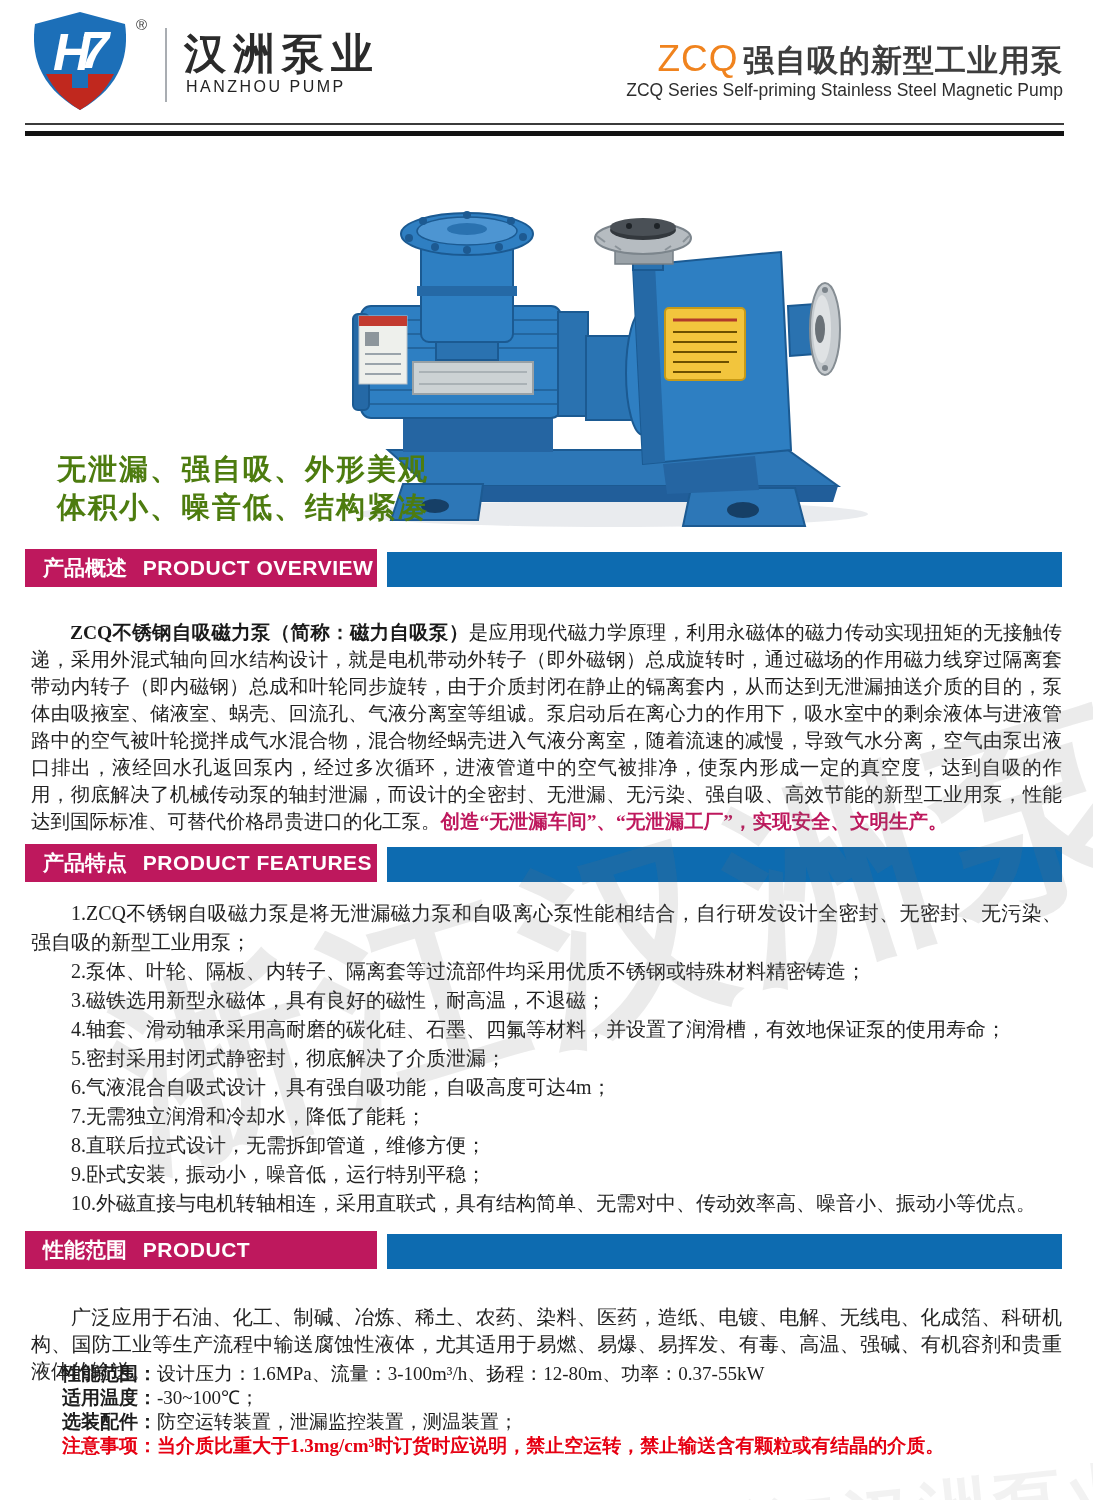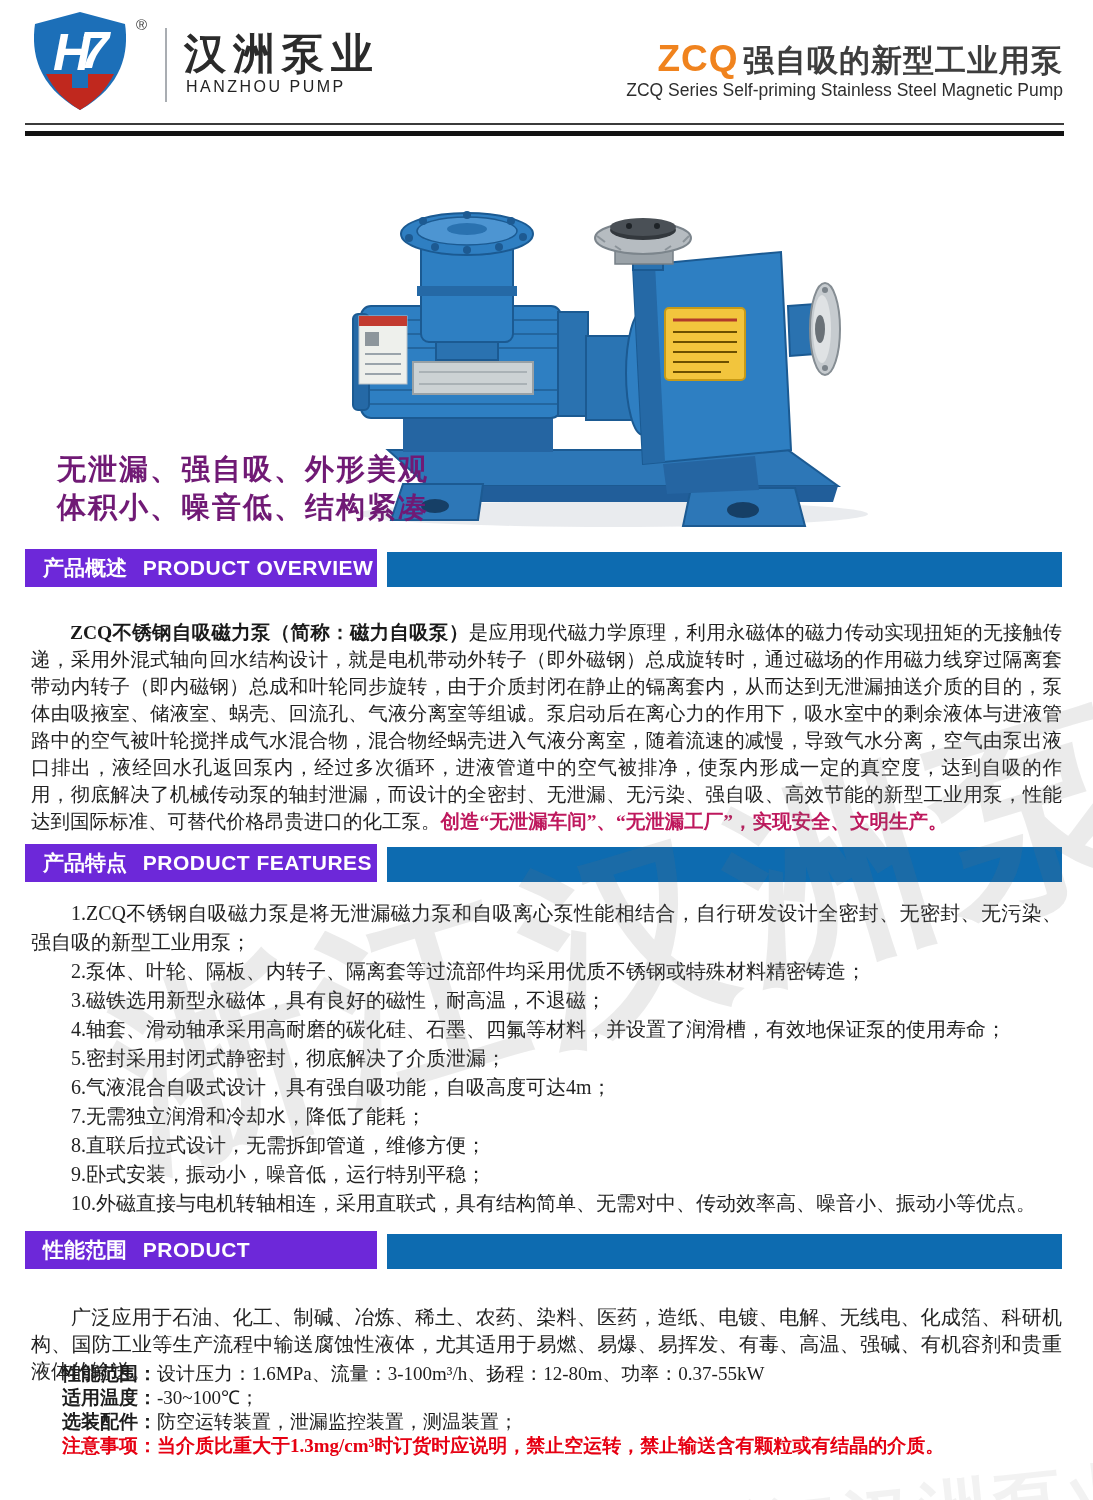--- a/index.html
+++ b/index.html
@@ -7,31 +7,31 @@
     position:relative;width:1093px;height:1500px;margin:0 auto;background:#fff;
     overflow:hidden;font-family:"Liberation Sans",sans-serif;color:#1f1f1f;
   }
   
   .hdr-logo{position:absolute;left:25px;top:8px;width:110px;height:108px;}
   .hdr-reg{position:absolute;left:136px;top:16px;font-size:15px;color:#3c3c3c;}
   .hdr-divider{position:absolute;left:165px;top:28px;width:2px;height:74px;background:#a9adb2;}
   .brand-zh{position:absolute;left:184px;top:26px;font-size:42px;font-weight:bold;color:#2b2b2b;letter-spacing:7px;font-family:"Liberation Sans",sans-serif;}
   .brand-en{position:absolute;left:186px;top:78px;font-size:16px;color:#222;letter-spacing:2.5px;font-weight:500;}
   .title-line{position:absolute;right:30px;top:38px;text-align:right;white-space:nowrap;}
-  .title-code{font-size:37px;font-weight:bold;color:#f0831e;letter-spacing:1px;vertical-align:baseline;}
+  .title-code{font-size:37px;font-weight:normal;color:#f0831e;letter-spacing:1px;vertical-align:baseline;}
   .title-zh{font-size:31px;font-weight:bold;color:#3d3d3d;letter-spacing:1px;}
   .title-sub{position:absolute;right:30px;top:80px;font-size:17.5px;color:#2e2e2e;font-weight:500;}
   .rule{position:absolute;left:25px;right:29px;top:123px;height:4px;border-top:2px solid #3b3b3b;}
   .rule2{position:absolute;left:25px;right:29px;top:131px;height:5px;background:#121212;}
   
-  .slogan{position:absolute;left:57px;top:450px;font-size:29px;font-weight:bold;color:#701a75;
+  .slogan{position:absolute;left:57px;top:450px;font-size:29px;font-weight:bold;color:#4d7c0f;
           line-height:38px;letter-spacing:2px;font-family:"Liberation Sans",sans-serif;}
   
   .bar{position:absolute;left:25px;right:31px;height:38px;}
-  .bar-left{position:absolute;left:0;top:0;width:352px;height:38px;background:#6d28d9;
+  .bar-left{position:absolute;left:0;top:0;width:352px;height:38px;background:#be185d;
             color:#fff;font-size:21px;font-weight:bold;line-height:38px;padding-left:18px;
             box-sizing:border-box;white-space:nowrap;}
   .bar-left .bar-en{margin-left:10px;letter-spacing:.5px;}
   .bar-right{position:absolute;left:362px;right:0;top:3px;height:35px;background:#0d6bb0;}
   
   .para{position:absolute;left:31px;right:31px;text-align:justify;
         font-family:"Liberation Serif",serif;color:#232323;}
   .overview-p{top:599px;font-size:19.5px;line-height:27px;text-indent:2em;}
   .overview-p .lead{font-weight:bold;color:#1a1a1a;}
   .overview-p .red{color:#be185d;font-weight:bold;}

